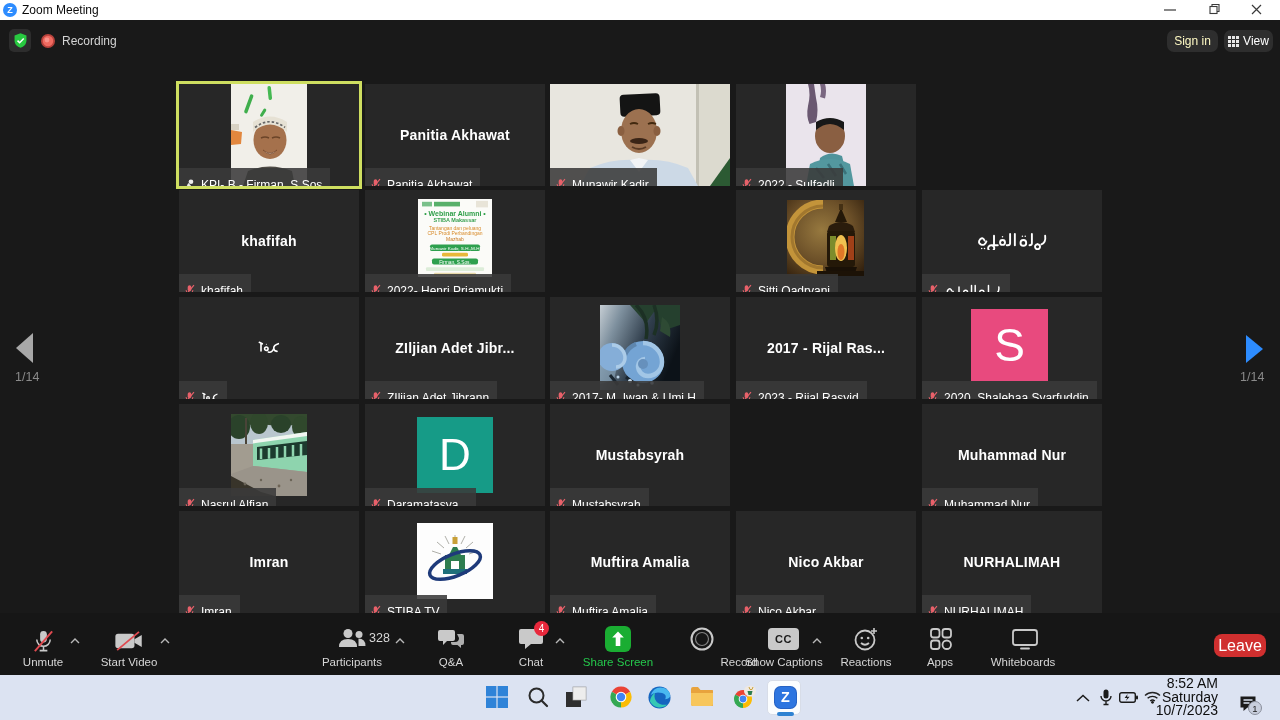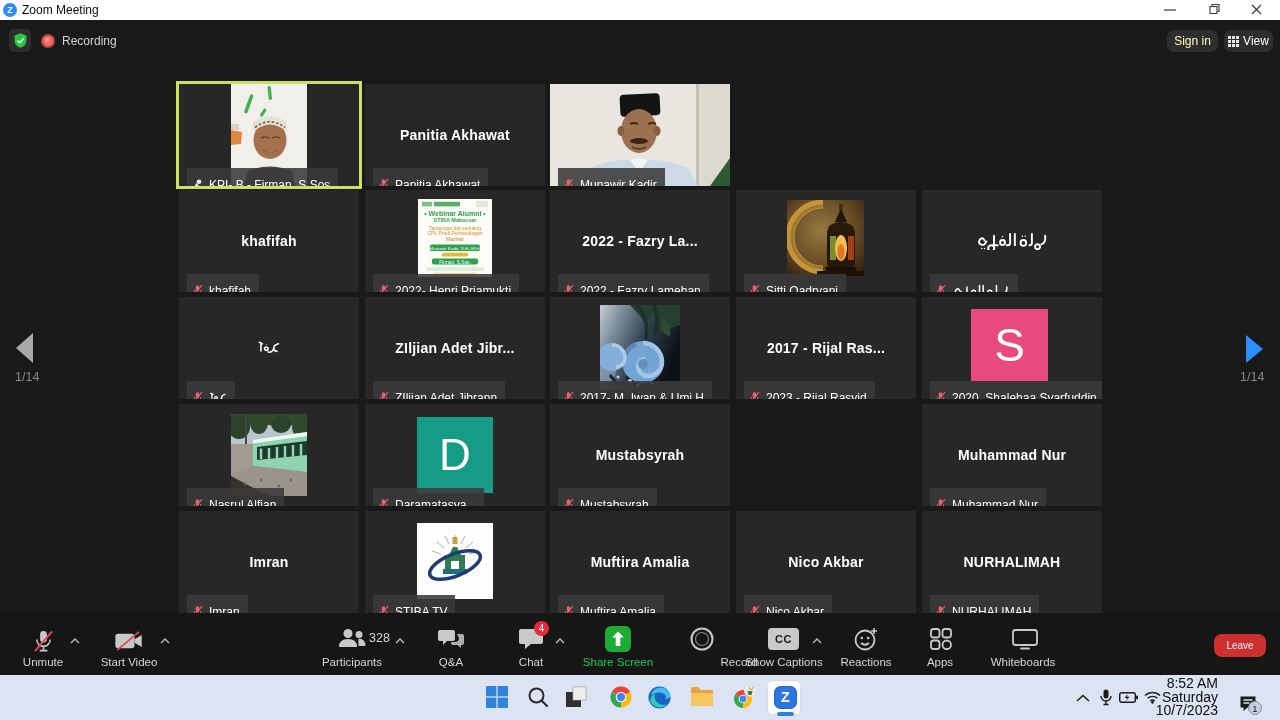--- a/index.html
+++ b/index.html
@@ -2,21 +2,21 @@
 <html><head>
 <meta charset="utf-8">
 <style>
 *{margin:0;padding:0;box-sizing:border-box}
 html,body{width:1280px;height:720px;overflow:hidden;background:#191919;font-family:"Liberation Sans",sans-serif}
 #stage{position:absolute;left:0;top:0;width:1280px;height:720px}
 #titlebar{position:absolute;left:0;top:0;width:1280px;height:20px;background:#fff}
 #meet{position:absolute;left:0;top:20px;width:1280px;height:655px;background:#191919}
 #taskbar{position:absolute;left:0;top:675px;width:1280px;height:45px;background:#dce3f2}
 .t{position:absolute;width:180px;height:102px;background:#272727;overflow:hidden}
-.lb{position:absolute;left:8px;bottom:0;display:flex;align-items:center;background:rgba(58,58,58,.88);color:#fff;font-size:12px;height:18px;padding:15px 8px 0 4px;gap:5px;white-space:nowrap;z-index:5}
+.lb{position:absolute;left:0;bottom:0;display:flex;align-items:center;background:rgba(58,58,58,.88);color:#fff;font-size:12px;height:18px;padding:15px 8px 0 4px;gap:5px;white-space:nowrap;z-index:5}
 .cn{position:absolute;left:0;top:0;width:100%;height:100%;display:flex;align-items:center;justify-content:center;color:#fff;font-weight:700;font-size:14px;letter-spacing:.2px}
 .vp{position:absolute;top:0}
 .mi{width:13px;height:13px;flex:0 0 13px}
 .tbtn{position:absolute;color:#d6d6d6;font-size:11.5px;text-align:center}
 .chev{position:absolute;width:10px;height:6px}
 #toolbar{position:absolute;left:0;top:593px;width:1280px;height:62px;background:#161616}
 </style>
 </head>
 <body>
 <div id="stage">
@@ -119,20 +119,39 @@
       <path d="M30 102 L40 84 Q62 74 89 76 Q116 74 138 84 L148 102 Z" fill="#ccd9e6"></path>
       <path d="M80 76 L89 88 L98 76 L89 74 Z" fill="#f2f4f6"></path>
     </svg>
     <div class="lb"><svg class="mi" viewBox="0 0 16 16">
             <g fill="none" stroke="#e8616a" stroke-width="1.2">
               <rect x="5.8" y="1.5" width="4.4" height="7.5" rx="2.2" fill="#e8616a" stroke="none"></rect>
               <path d="M3.8 7.5a4.2 4.2 0 0 0 8.4 0M8 11.7v2.2M5.6 14h4.8"></path>
               <path d="M2.5 14.5 L13.5 1.5" stroke-width="1.4"></path>
             </g>
           </svg>Munawir Kadir</div>
+  </div>
+  <div class="t" style="left:736px;top:64px">
+    <svg class="vp" style="left:50px" width="80" height="102" viewBox="0 0 80 102">
+      <rect width="80" height="102" fill="#eae4ec"></rect>
+      <path d="M22 0 q3 10 0 22 q-2 10 1.5 18 L30 38 q3 -12 0 -24 L28 0 Z" fill="#6a5871"></path>
+      <path d="M34 0 q2 7 0 13 l5 1.5 q2 -8 0 -14.5 Z" fill="#7a6781"></path>
+      <ellipse cx="44" cy="52" rx="15" ry="17" fill="#8a5f42"></ellipse>
+      <path d="M30 46 Q44 34 58 46 L58 38 Q44 30 30 38 Z" fill="#181818"></path>
+      <path d="M32 88 L34 74 Q44 66 56 72 L60 88 Z" fill="#4f939b"></path>
+      <path d="M20 102 L24 80 Q44 70 64 80 L68 102 Z" fill="#53989f"></path>
+      <path d="M30 84 l8 10 M42 80 l8 12 M54 80 l6 10" stroke="#3a7179" stroke-width="2.5" fill="none"></path>
+    </svg>
+    <div class="lb"><svg class="mi" viewBox="0 0 16 16">
+            <g fill="none" stroke="#e8616a" stroke-width="1.2">
+              <rect x="5.8" y="1.5" width="4.4" height="7.5" rx="2.2" fill="#e8616a" stroke="none"></rect>
+              <path d="M3.8 7.5a4.2 4.2 0 0 0 8.4 0M8 11.7v2.2M5.6 14h4.8"></path>
+              <path d="M2.5 14.5 L13.5 1.5" stroke-width="1.4"></path>
+            </g>
+          </svg>2022 - Sulfadli</div>
   </div>
 
   <div class="t" style="left:179px;top:170px">
     <div class="cn">khafifah</div>
     <div class="lb"><svg class="mi" viewBox="0 0 16 16">
             <g fill="none" stroke="#e8616a" stroke-width="1.2">
               <rect x="5.8" y="1.5" width="4.4" height="7.5" rx="2.2" fill="#e8616a" stroke="none"></rect>
               <path d="M3.8 7.5a4.2 4.2 0 0 0 8.4 0M8 11.7v2.2M5.6 14h4.8"></path>
               <path d="M2.5 14.5 L13.5 1.5" stroke-width="1.4"></path>
             </g>
@@ -157,30 +176,20 @@
       <rect x="8" y="73.5" width="58" height="4" rx="1" fill="#ddedd9"></rect>
       <rect x="16" y="79.5" width="42" height="3" rx="1" fill="#e8d8a8"></rect>
     </svg>
     <div class="lb"><svg class="mi" viewBox="0 0 16 16">
             <g fill="none" stroke="#e8616a" stroke-width="1.2">
               <rect x="5.8" y="1.5" width="4.4" height="7.5" rx="2.2" fill="#e8616a" stroke="none"></rect>
               <path d="M3.8 7.5a4.2 4.2 0 0 0 8.4 0M8 11.7v2.2M5.6 14h4.8"></path>
               <path d="M2.5 14.5 L13.5 1.5" stroke-width="1.4"></path>
             </g>
           </svg>2022- Henri Priamukti</div>
-  </div>
-  <div class="t" style="left:550px;top:170px">
-    <div class="cn">2022 - Fazry La...</div>
-    <div class="lb"><svg class="mi" viewBox="0 0 16 16">
-            <g fill="none" stroke="#e8616a" stroke-width="1.2">
-              <rect x="5.8" y="1.5" width="4.4" height="7.5" rx="2.2" fill="#e8616a" stroke="none"></rect>
-              <path d="M3.8 7.5a4.2 4.2 0 0 0 8.4 0M8 11.7v2.2M5.6 14h4.8"></path>
-              <path d="M2.5 14.5 L13.5 1.5" stroke-width="1.4"></path>
-            </g>
-          </svg>2022 - Fazry Lamehan</div>
   </div>
   <div class="t" style="left:736px;top:170px">
     <svg class="vp" style="left:51px;top:10px" width="77" height="76" viewBox="0 0 77 76">
       <defs>
             <radialGradient id="lg" cx="45%" cy="40%" r="75%">
               <stop offset="0%" stop-color="#97793f"></stop>
               <stop offset="55%" stop-color="#6b4f28"></stop>
               <stop offset="100%" stop-color="#33210e"></stop>
             </radialGradient>
           </defs>
@@ -542,21 +551,21 @@
           </g>
         </svg>
     <div class="tbtn" style="left:900px;top:43px;width:80px">Apps</div>
     <svg style="position:absolute;left:1011px;top:14px" width="28" height="24" viewBox="0 0 28 24">
           <g fill="none" stroke="#c9c9c9" stroke-width="1.8">
             <rect x="2" y="3" width="24" height="15" rx="2.5"></rect>
             <path d="M10 21.5 h8" stroke-linecap="round"></path>
           </g>
         </svg>
     <div class="tbtn" style="left:983px;top:43px;width:80px">Whiteboards</div>
-    <div style="position:absolute;left:1214px;top:21px;width:52px;height:23px;background:#d02f2f;border-radius:8px;color:#fff;font-size:10px;display:flex;align-items:center;justify-content:center">Leave</div>
+    <div style="position:absolute;left:1214px;top:21px;width:52px;height:23px;background:#d02f2f;border-radius:8px;color:#fff;font-size:16px;display:flex;align-items:center;justify-content:center">Leave</div>
   </div>
 </div>
 
 <div id="taskbar">
   <svg style="position:absolute;left:486px;top:11px" width="22" height="22" viewBox="0 0 22 22">
         <g fill="#2f83d8">
           <rect x="0" y="0" width="10.4" height="10.4"></rect>
           <rect x="11.6" y="0" width="10.4" height="10.4"></rect>
           <rect x="0" y="11.6" width="10.4" height="10.4"></rect>
           <rect x="11.6" y="11.6" width="10.4" height="10.4"></rect>

